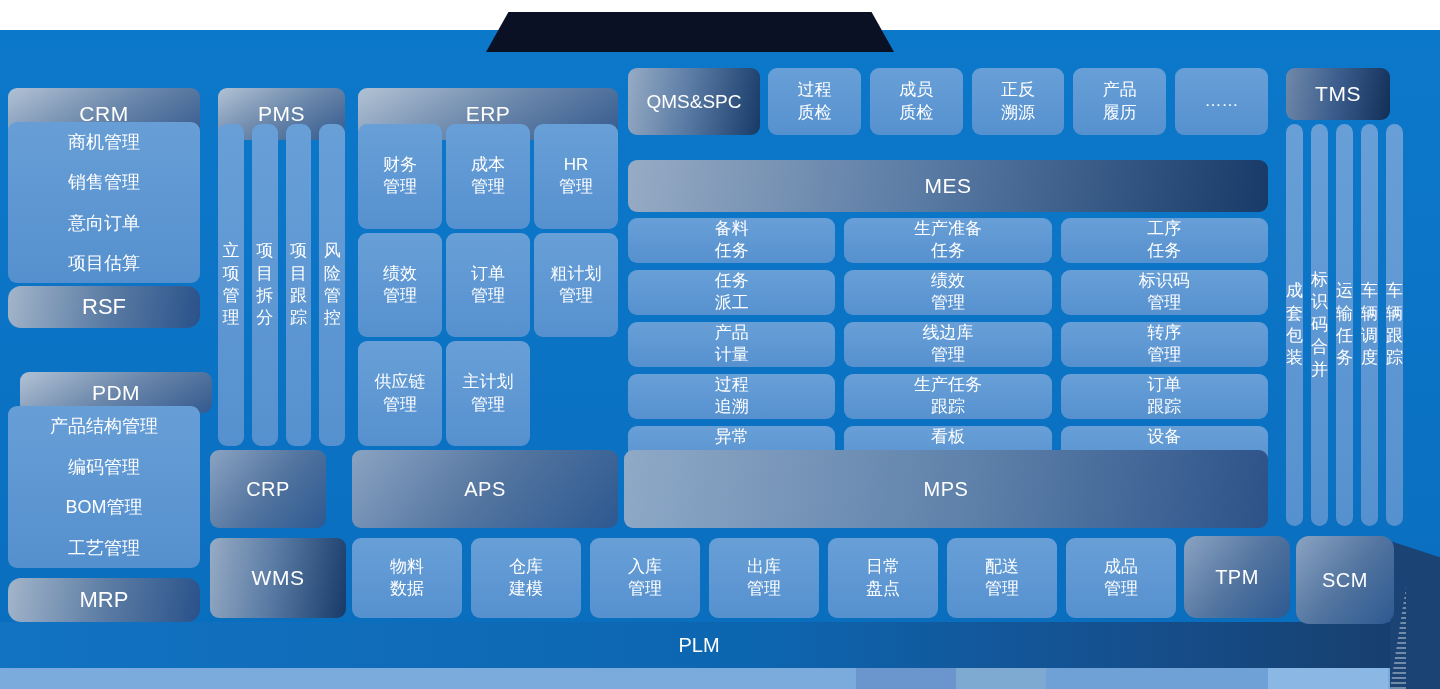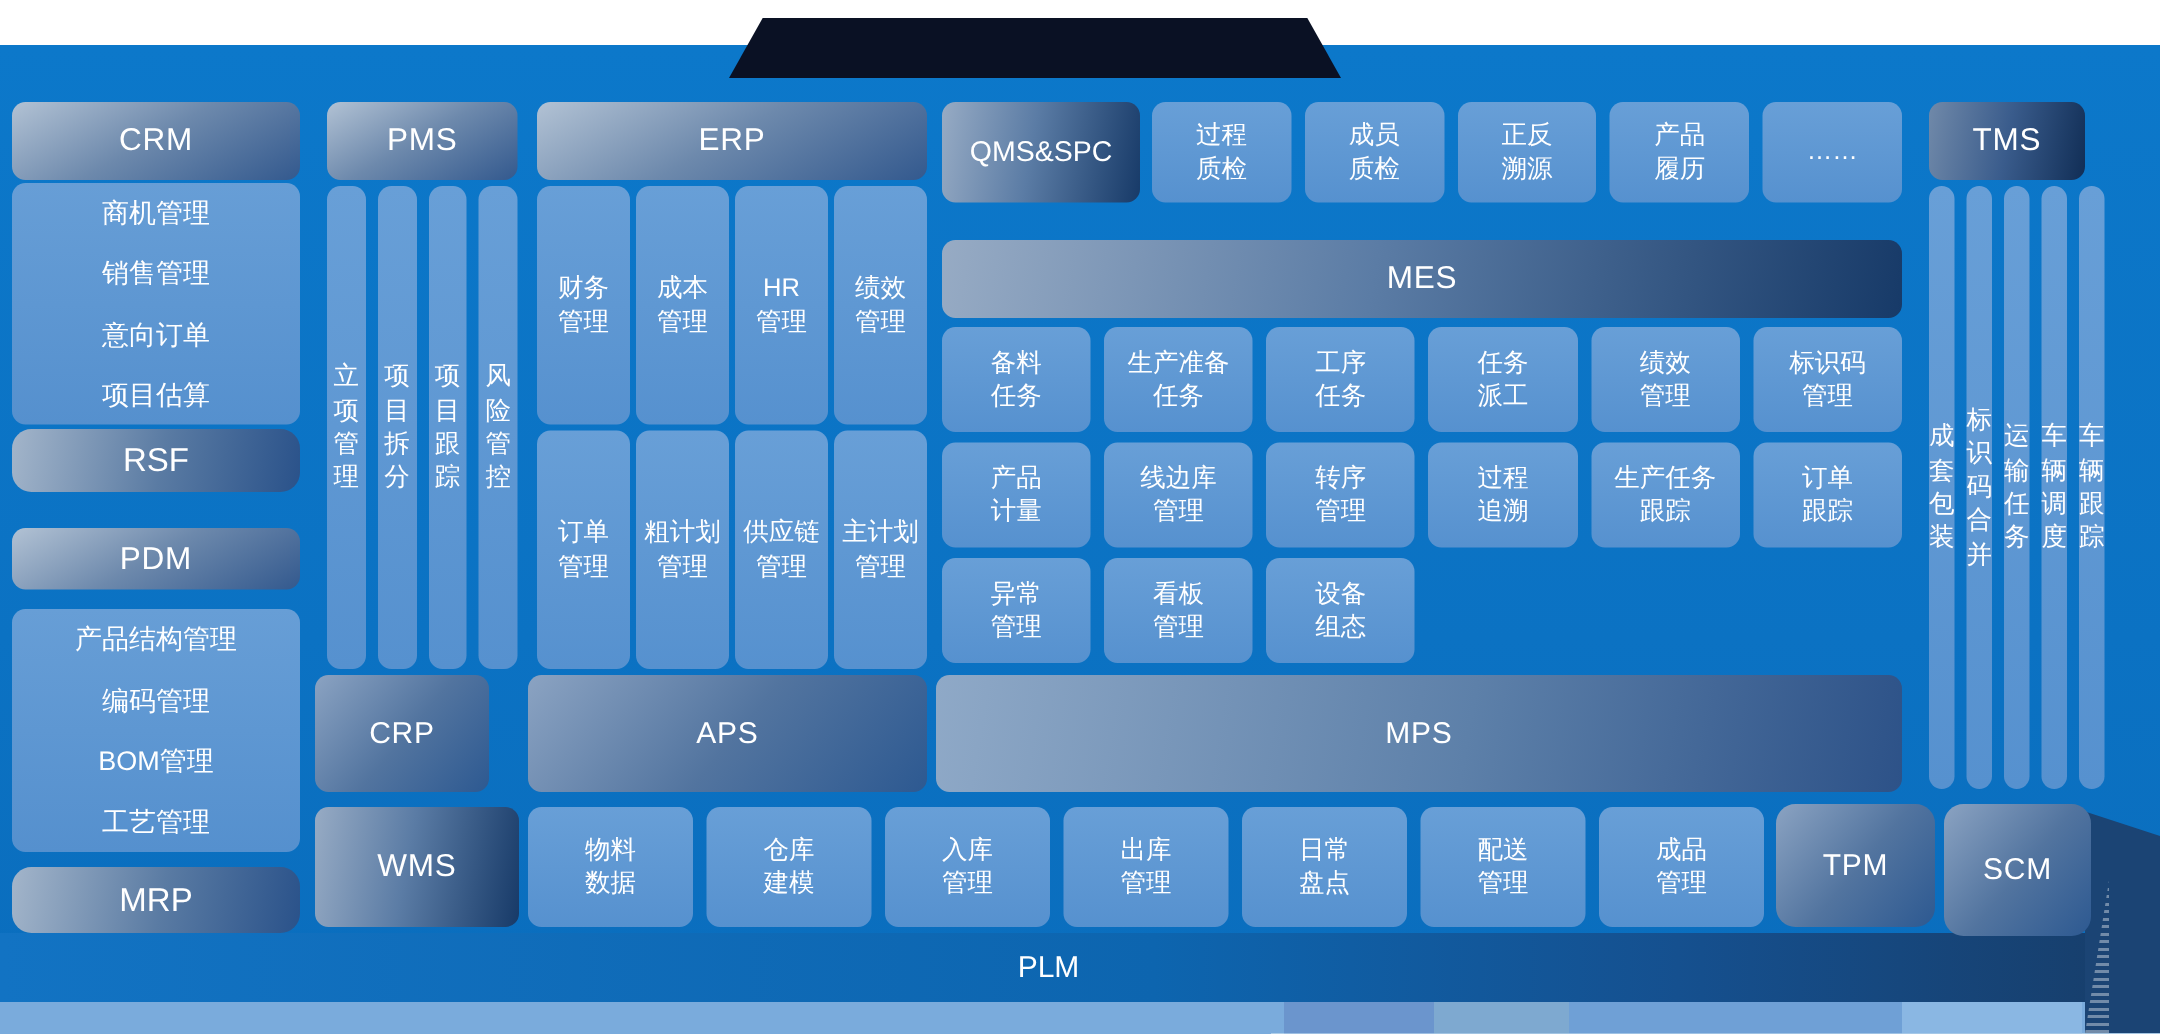--- a/index.html
+++ b/index.html
@@ -19,25 +19,25 @@
         display:flex;align-items:center;justify-content:center;
         color:#fff;text-align:center;white-space:pre-line;}
   .panel{position:absolute;background:linear-gradient(180deg,#679ed6 0%,#5590ce 100%);
          border-radius:9px;display:flex;flex-direction:column;justify-content:space-around;
          color:#fff;text-align:center;z-index:2;}
   .prow{font-size:18px;line-height:1;}
   .vstack{position:absolute;display:flex;flex-direction:row;gap:8px;z-index:2;}
   .vstack .item{flex:1;}
   .hstack{position:absolute;display:flex;gap:9px;z-index:2;}
   .hstack .item{flex:1;}
-  .grid2{position:absolute;display:grid;grid-template-columns:1fr 1fr 1fr 1fr;
+  .grid2{position:absolute;display:grid;grid-template-columns:1fr 1fr 1fr;
          grid-auto-rows:1fr;gap:4px;z-index:2;}
-  .grid5{position:absolute;display:grid;grid-template-columns:repeat(6,1fr);
+  .grid5{position:absolute;display:grid;grid-template-columns:repeat(3,1fr);
          grid-auto-rows:1fr;gap:7px 9px;z-index:2;}
-  .g-col{background:linear-gradient(150deg,#b2c2d4 0%,#6d89ac 48%,#33598e 100%);}
+  .g-col{background:linear-gradient(150deg,#b2c2d4 0%,#6d89ac 48%,#33598e 100%);margin-top:20px;}
   .g-row{background:linear-gradient(100deg,#97abc4 0%,#5b7ca5 45%,#173a68 100%);}
   .g-dark{background:linear-gradient(100deg,#7089a9 0%,#3a5c8c 50%,#112e56 100%);}
   .g-pill{background:linear-gradient(100deg,#a3b5ca 0%,#5a7ba3 52%,#2a528a 100%);}
   .g-mid{background:linear-gradient(130deg,#8ba3c2 0%,#52749f 52%,#2d5991 100%);}
   .g-mps{background:linear-gradient(100deg,#8fa9c7 0%,#5d80a9 55%,#2d5288 100%);}
   .label-lg{font-size:20px;letter-spacing:.5px;}
   .plm{position:absolute;left:0;top:622px;width:1398px;height:46px;z-index:1;
        background:linear-gradient(90deg,#1273c3 0%,#0d65af 55%,#15508f 80%,#173f6d 100%);
        display:flex;align-items:center;justify-content:center;color:#fff;font-size:20px;}
   .strip{position:absolute;left:0;top:668px;width:1440px;height:21px;background:#7aabdc;z-index:0;}
@@ -57,21 +57,21 @@
 
   <div class="box hdr g-col" style="left:8px;top:68px;width:192px;height:52px">CRM</div>
   <div class="panel" style="left:8px;top:122px;width:192px;height:161px">
     <div class="prow">商机管理</div>
     <div class="prow">销售管理</div>
     <div class="prow">意向订单</div>
     <div class="prow">项目估算</div>
   </div>
   <div class="box g-pill pill" style="left:8px;top:286px;width:192px;height:42px">RSF</div>
 
-  <div class="box hdr g-col" style="left:8px;top:352px;width:192px;height:41px">PDM</div>
+  <div class="box hdr g-col" style="left:20px;top:352px;width:192px;height:41px">PDM</div>
   <div class="panel" style="left:8px;top:406px;width:192px;height:162px">
     <div class="prow">产品结构管理</div>
     <div class="prow">编码管理</div>
     <div class="prow">BOM管理</div>
     <div class="prow">工艺管理</div>
   </div>
   <div class="box g-pill pill" style="left:8px;top:578px;width:192px;height:44px">MRP</div>
 
   <div class="box hdr g-col" style="left:218px;top:68px;width:127px;height:52px">PMS</div>
   <div class="vstack" style="left:218px;top:124px;width:127px;height:322px">

